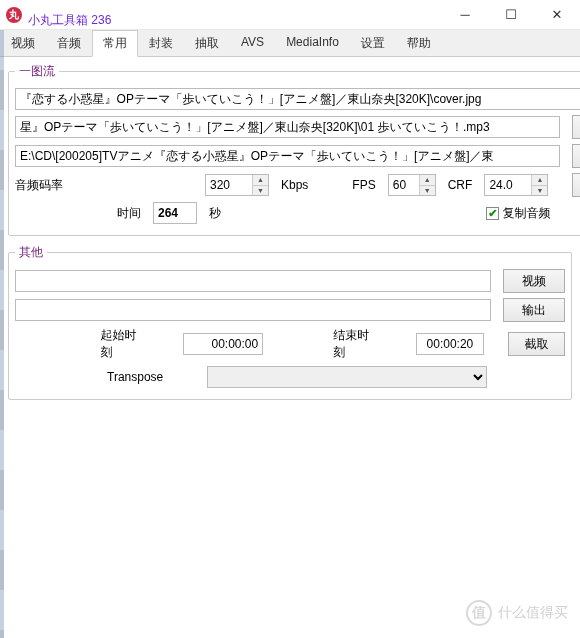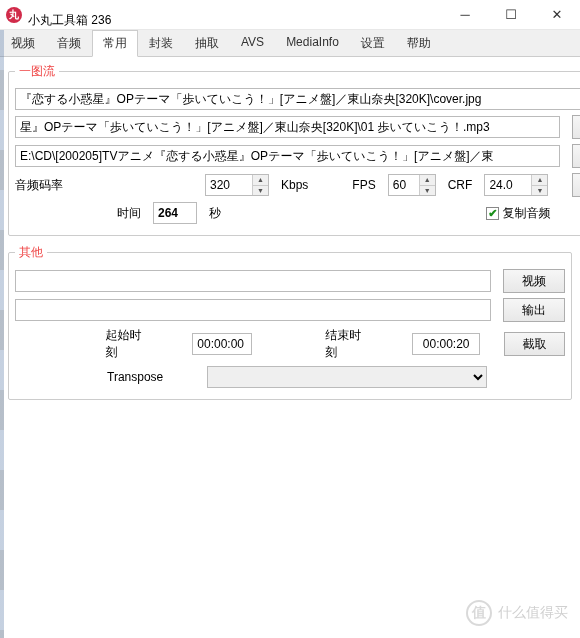--- a/index.html
+++ b/index.html
@@ -20,21 +20,21 @@
   border-bottom: 1px solid #e8e8e8;
 }
 .titlebar .icon {
   width: 16px; height: 16px;
   background: #d12b4a;
   border-radius: 50%;
   display: flex; align-items: center; justify-content: center;
   color: #fff; font-size: 10px; font-weight: bold;
   margin-right: 6px;
 }
-.titlebar .title { flex: 0 0 auto; color: #000000; margin-top: 12px; }
+.titlebar .title { flex: 0 0 auto; color: #6d28d9; margin-top: 12px; }
 .titlebar .spacer { flex: 1; }
 .wbtn {
   width: 46px; height: 30px;
   display: flex; align-items: center; justify-content: center;
   color: #333; font-size: 13px; cursor: pointer;
 }
 .tabs {
   display: flex;
   background: #f0f0f0;
   border-bottom: 1px solid #ccc;
@@ -53,21 +53,21 @@
   border-bottom: 1px solid #fff;
   margin-bottom: -1px;
 }
 .content { padding: 6px 8px; }
 fieldset {
   border: 1px solid #ccc;
   border-radius: 2px;
   padding: 8px 6px 6px 6px;
   margin-bottom: 8px;
 }
-legend { padding: 0 4px; color: #ef4444; }
+legend { padding: 0 4px; color: #701a75; }
 .row {
   display: flex;
   align-items: center;
   gap: 12px;
   margin-bottom: 5px;
 }
 input[type=text] {
   border: 1px solid #bbb;
   padding: 3px 4px;
   font-size: 12px;
@@ -229,21 +229,21 @@
       <button class="btn">视频</button>
     </div>
     <div class="row">
       <input type="text" class="pathinput" value="" style="">
       <button class="btn">输出</button>
     </div>
     <div class="row">
       <span style="width:80px"></span>
       <span class="lbl">起始时刻</span>
       <span style="width:16px"></span>
-      <input type="text" style="width: 60px; text-align: left;" value="00:00:00">
+      <input type="text" style="width: 80px; text-align: right;" value="00:00:00">
       <span style="width:50px"></span>
       <span class="lbl">结束时刻</span>
       <span style="width:16px"></span>
       <input type="text" style="width: 68px; text-align: center;" value="00:00:20">
       <span style="flex:1"></span>
       <button class="btn">截取</button>
     </div>
     <div class="row">
       <span style="width:80px"></span>
       <span class="lbl">Transpose</span>

